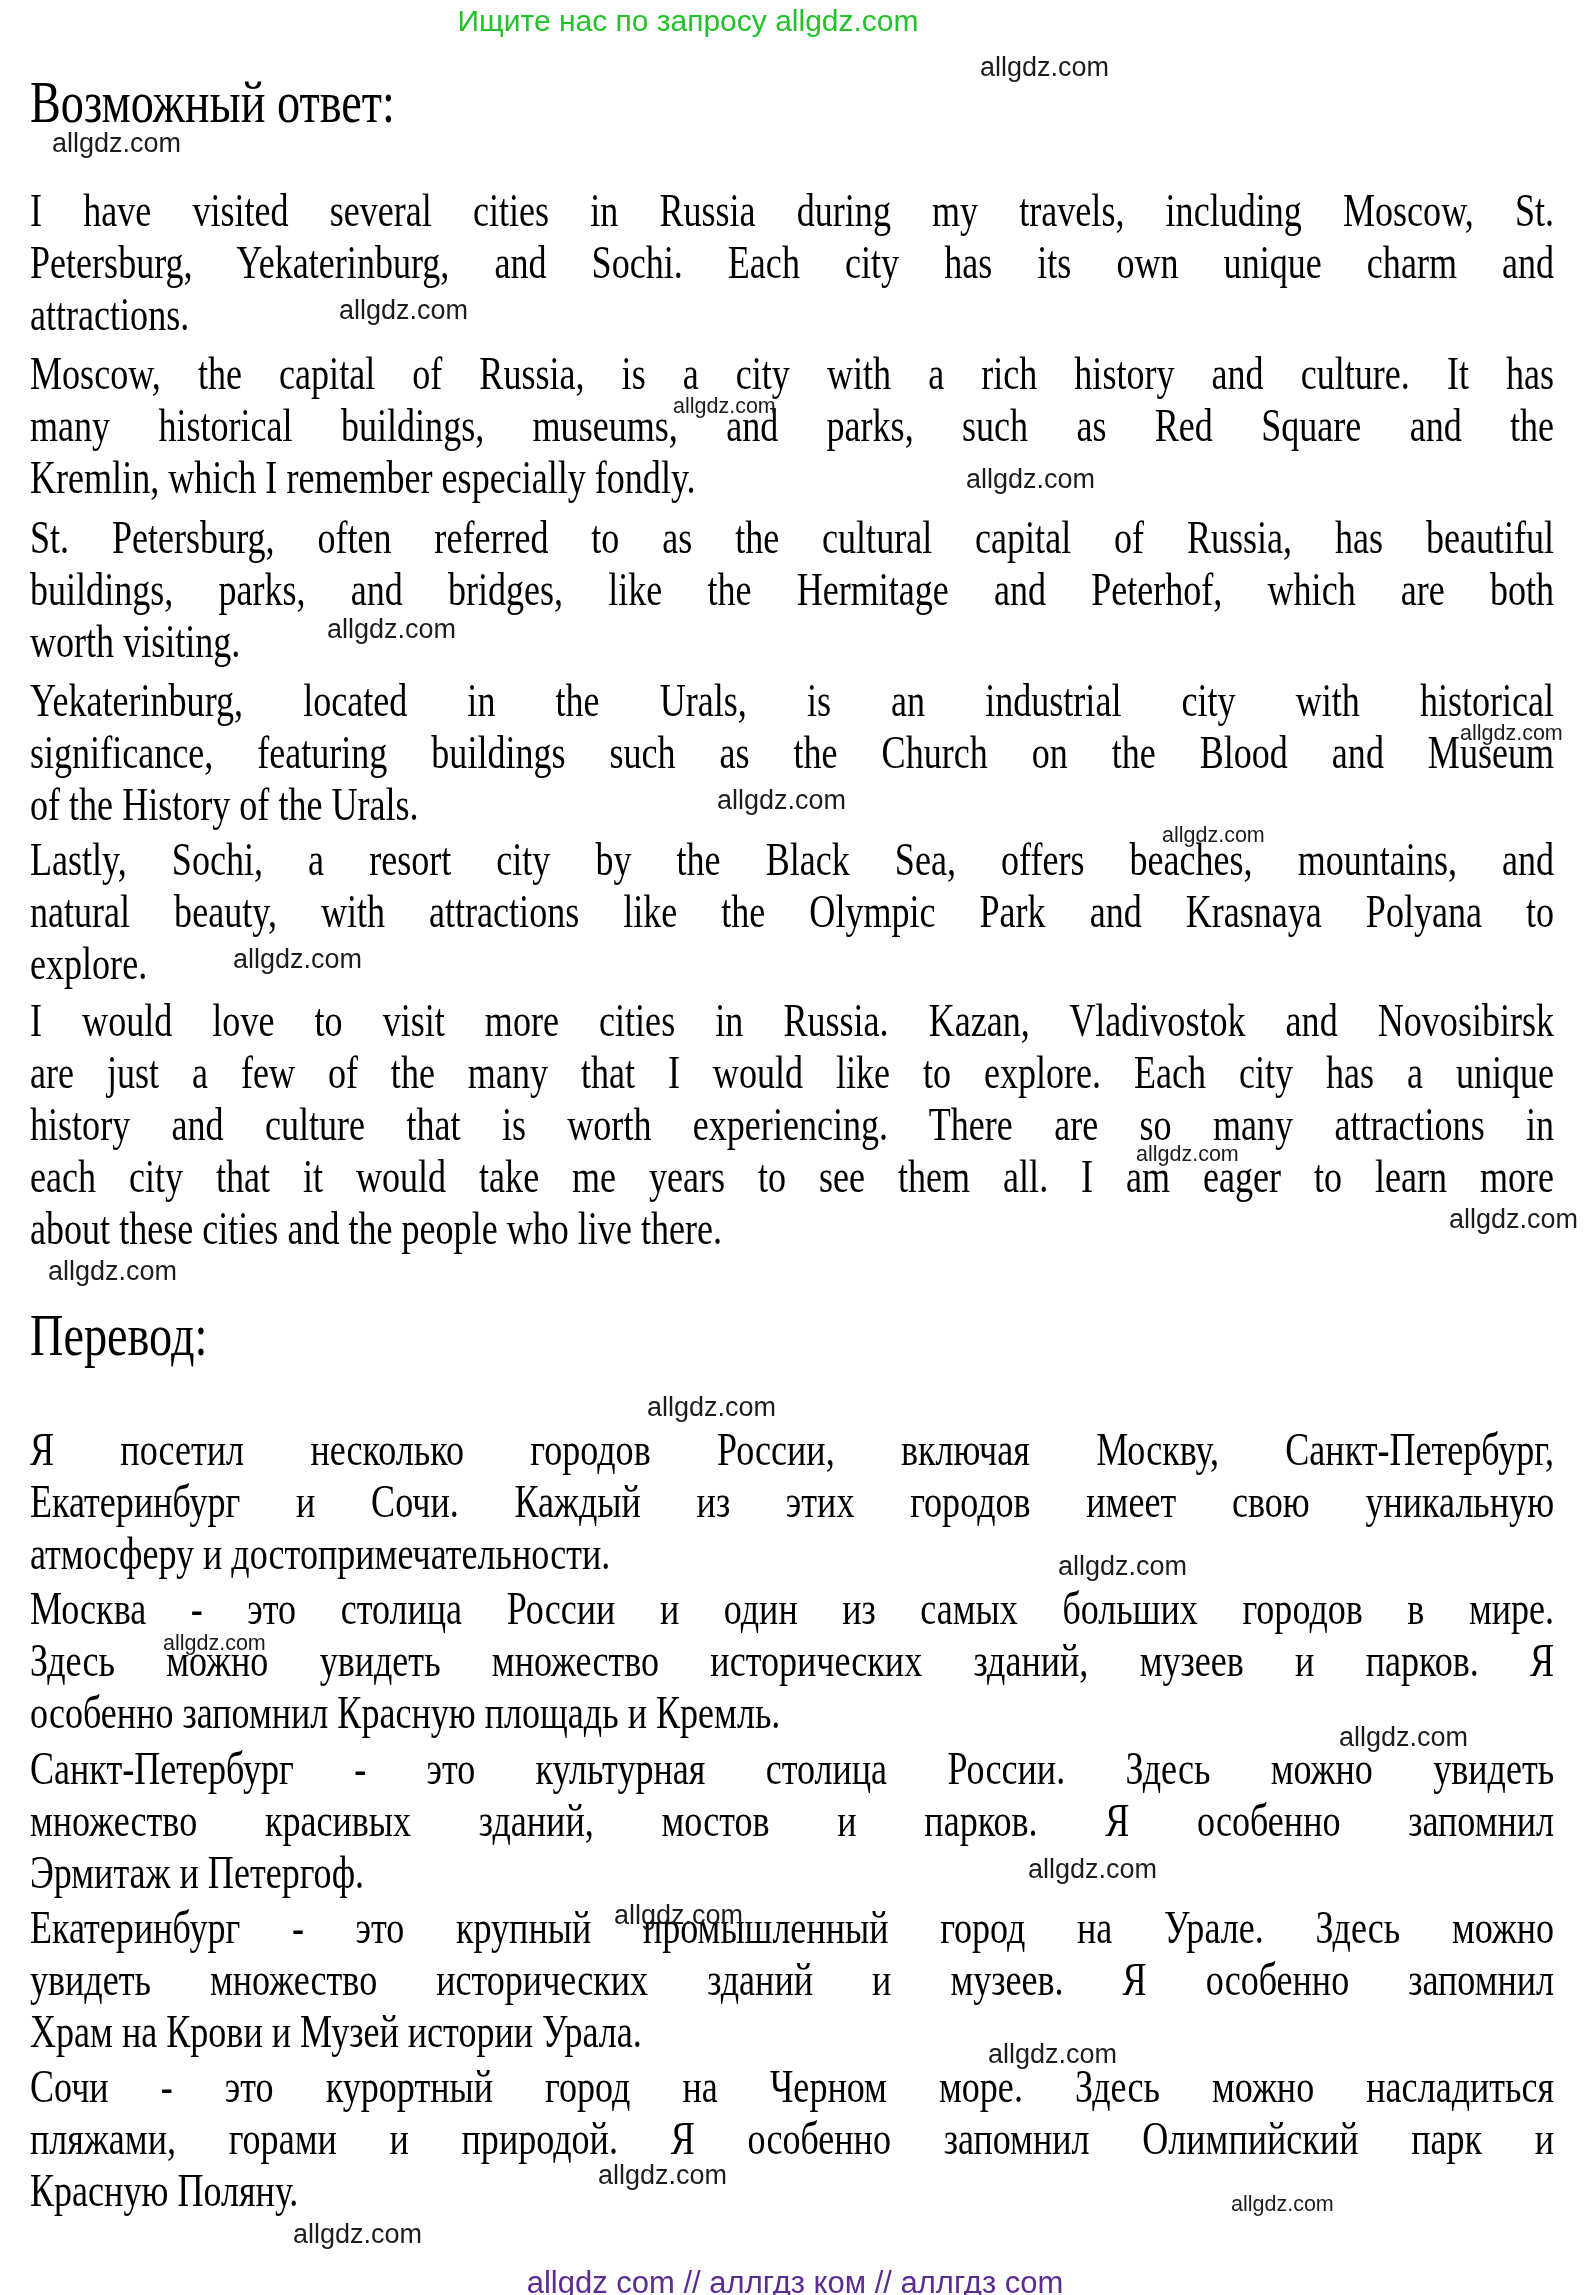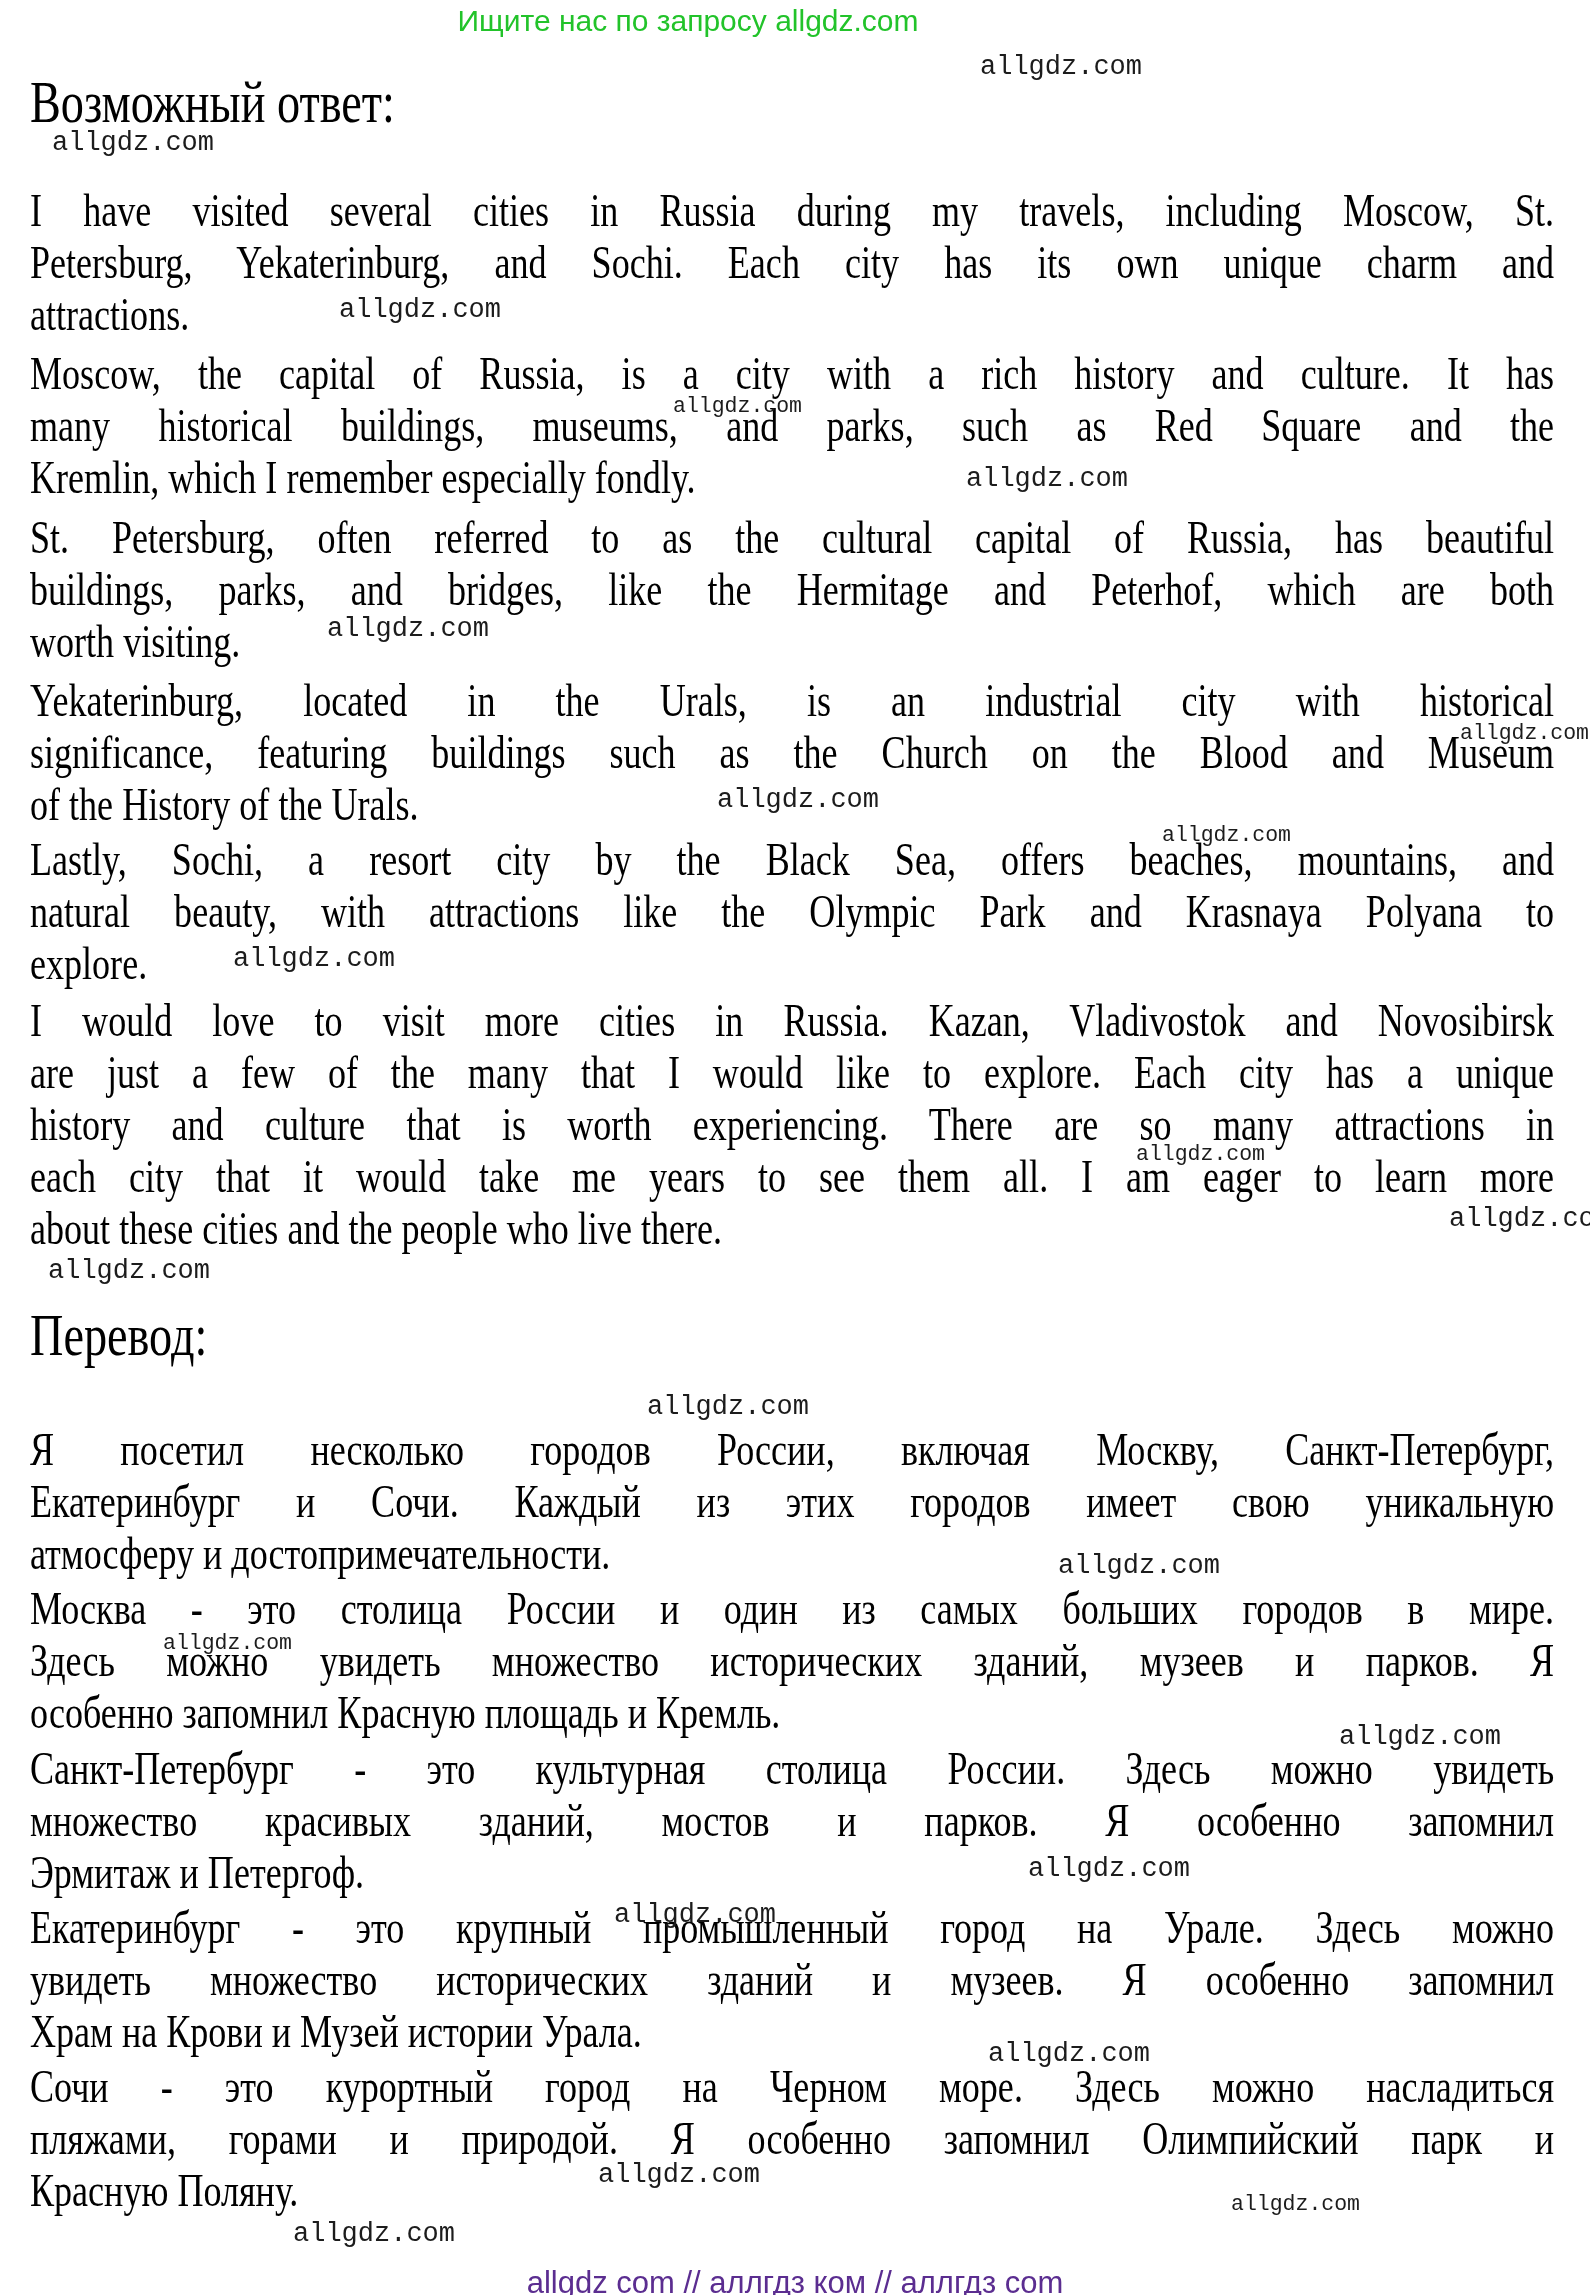--- a/index.html
+++ b/index.html
@@ -16,21 +16,21 @@
     transform:scaleX(0.784); transform-origin:0 0; white-space:nowrap;
   }
   .para {
     position:absolute; left:30px; width:1944px;
     transform:scaleX(0.784); transform-origin:0 0;
     font-size:46px; line-height:52px; color:#000;
   }
   .para .ln { text-align:justify; text-align-last:justify; }
   .para .ln.last { text-align:left; text-align-last:left; }
   .wm {
-    position:absolute; font-family:Liberation Mono, monospace;
+    position:absolute; font-family:Liberation Sans, sans-serif;
     white-space:nowrap; line-height:1.1;
   }
   .footer {
     position:absolute; top:2265px; left:0; width:1590px; text-align:center;
     font-family:"Liberation Sans", sans-serif; font-size:31px; line-height:36px;
   }
 </style>
 </head>
 <body>
 

